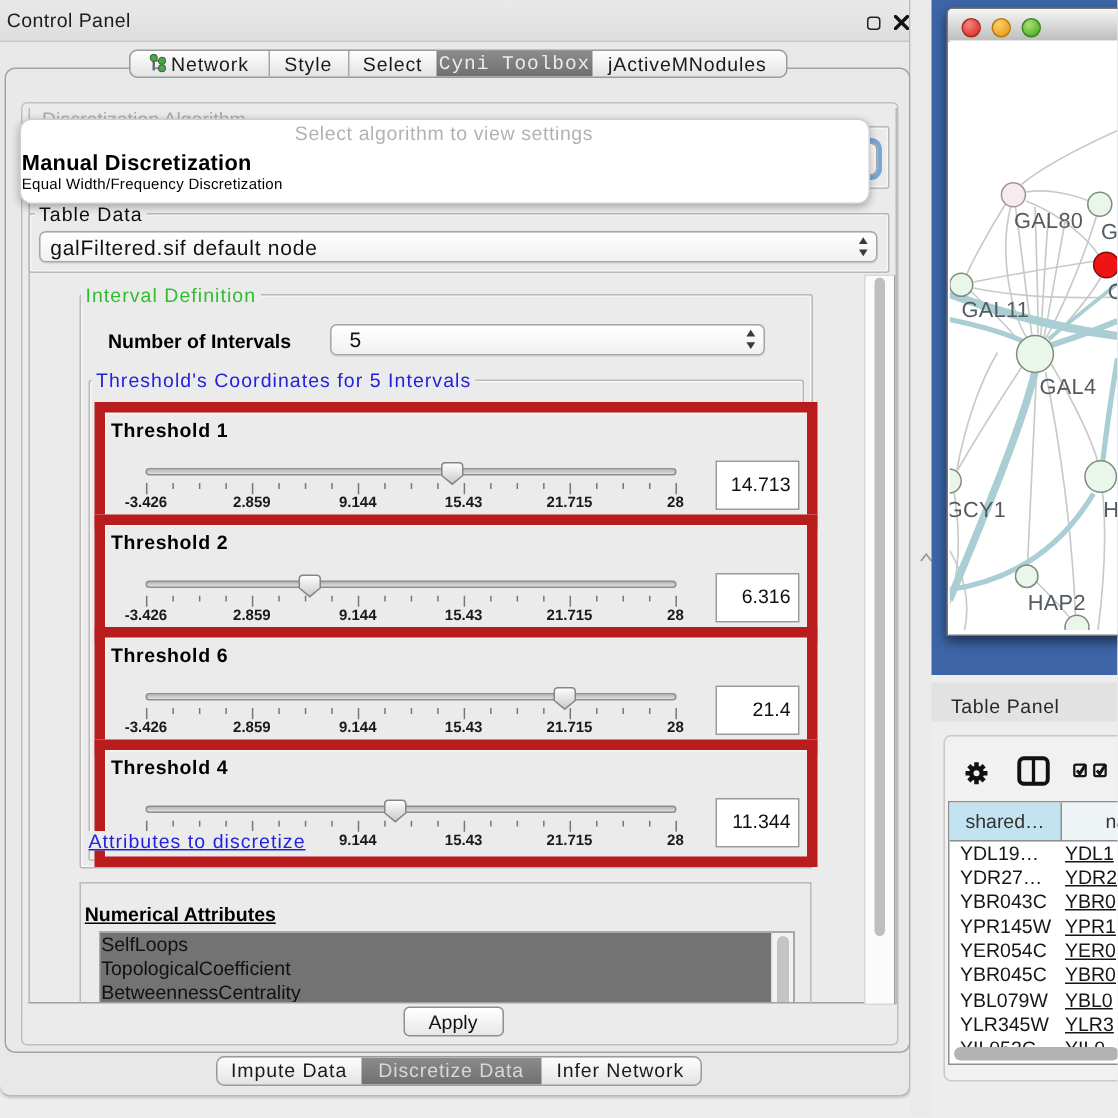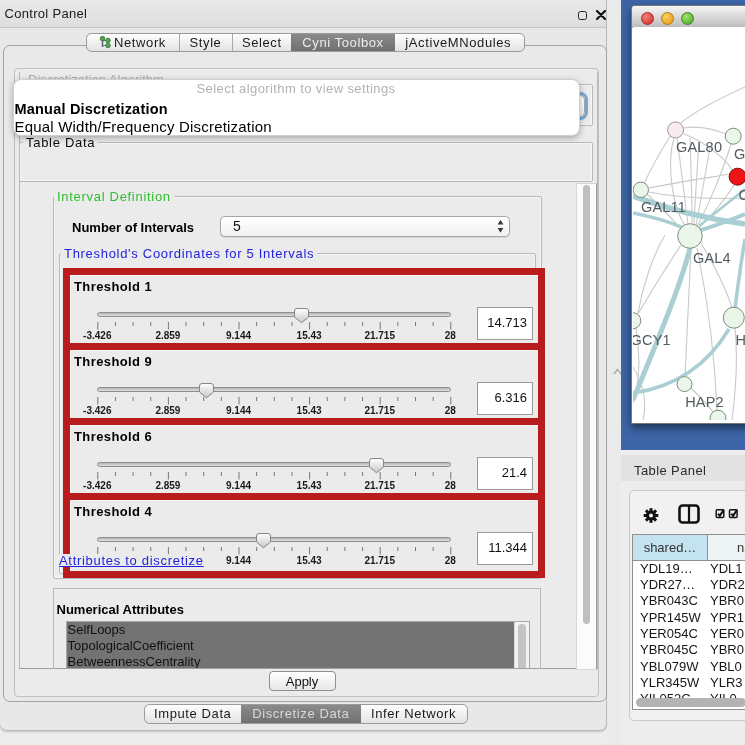--- a/index.html
+++ b/index.html
@@ -87,37 +87,46 @@
         <line x1="3.5" y1="9.5" x2="8.5" y2="9.5" stroke="#778" stroke-width="1.1"></line>
         <circle cx="3.5" cy="2.6" r="2.3" fill="#53a253" stroke="#2c6e2c" stroke-width=".7"></circle>
         <circle cx="9" cy="4.5" r="2.3" fill="#53a253" stroke="#2c6e2c" stroke-width=".7"></circle>
         <circle cx="9" cy="9.5" r="2.3" fill="#53a253" stroke="#2c6e2c" stroke-width=".7"></circle>
       </svg>
       Network</div>
     <div class="sep"></div>
     <div class="it" style="width:52px;">Style</div>
     <div class="sep"></div>
     <div class="it" style="width:58.5px;">Select</div>
-    <div class="it on" style="width:104px;">Cyni Toolbox</div>
+    <div class="it on" style="width:104px;font-family:Liberation Mono, monospace;">Cyni Toolbox</div>
     <div class="it" style="width:126.5px;">jActiveMNodules</div>
   </div>
 
   <div class="abs gbox" style="left:19px;top:84px;width:572px;height:40px;"></div>
   <div class="abs" style="left:26px;top:72px;font-size:13px;color:#ababab;background:#ebebeb;padding:0 2px;">Discretization Algorithm</div>
   <div class="abs combo" style="left:25.5px;top:95px;width:557.5px;height:20px;box-shadow:0 0 0 3px #79a7d6;">
     <span class="arr">
       <svg class="arrgl" viewBox="0 0 11 20">
           <path d="M5.5 3 L8.5 8 L2.5 8 Z" fill="#bbb"></path>
           <path d="M5.5 17 L8.5 12 L2.5 12 Z" fill="#bbb"></path>
         </svg>
     </span>
   </div>
 
   <div class="abs gbox" style="left:19px;top:142px;width:572px;height:38px;"></div>
   <div class="abs gtitle" style="left:23px;top:136px;color:#0d0d0d;">Table Data</div>
+  <div class="abs combo" style="left:25.5px;top:154px;width:557.5px;height:19px;">
+    <span style="margin-left:7px;">galFiltered.sif default node</span>
+    <span class="arr">
+      <svg class="arrgl" viewBox="0 0 11 21">
+          <path d="M5.5 3.5 L8.7 8.5 L2.3 8.5 Z" fill="#3a3a3a"></path>
+          <path d="M5.5 17.5 L8.7 12.5 L2.3 12.5 Z" fill="#3a3a3a"></path>
+        </svg>
+    </span>
+  </div>
 
   <div class="abs gbox" style="left:52.5px;top:196px;width:487.5px;height:381px;"></div>
   <div class="abs gtitle" style="left:54px;top:189.5px;color:#2fbe2f;">Interval Definition</div>
   <div class="abs" style="left:72px;top:219.5px;font-size:13px;font-weight:bold;color:#000;">Number of Intervals</div>
   <div class="abs combo" style="left:220px;top:216px;width:288px;height:18.5px;">
     <span style="margin-left:12px;">5</span>
     <span class="arr">
       <svg class="arrgl" viewBox="0 0 11 20">
           <path d="M5.5 3 L8.7 8 L2.3 8 Z" fill="#3a3a3a"></path>
           <path d="M5.5 17 L8.7 12 L2.3 12 Z" fill="#3a3a3a"></path>
@@ -166,21 +175,21 @@
         <span style="left:27.8px;">-3.426</span>
         <span style="left:98.4px;">2.859</span>
         <span style="left:169.0px;">9.144</span>
         <span style="left:239.6px;">15.43</span>
         <span style="left:310.2px;">21.715</span>
         <span style="left:380.8px;">28</span>
       </div>
     <div class="vbox">14.713</div>
   </div>
   <div class="abs thp" style="top:342.5px;">
-    <div class="thlabel">Threshold 9</div>
+    <div class="thlabel">Threshold 2</div>
     <div class="track"></div>
     <svg class="thumb" style="left:128.7px;" width="17" height="17" viewBox="0 0 17 17">
       <path d="M1.5 4 Q1.5 1.5 4 1.5 H13 Q15.5 1.5 15.5 4 V10 L8.5 15.8 L1.5 10 Z" fill="url(#thg2)" stroke="#858585" stroke-width="1"></path>
       <defs>
           <linearGradient id="thg2" x1="0" y1="0" x2="0" y2="1">
         <stop offset="0" stop-color="#ffffff"></stop>
             <stop offset="1" stop-color="#c8c8c8"></stop>
           </linearGradient>
         </defs>
     </svg>
@@ -303,21 +312,21 @@
         <span style="left:169.0px;">9.144</span>
         <span style="left:239.6px;">15.43</span>
         <span style="left:310.2px;">21.715</span>
         <span style="left:380.8px;">28</span>
       </div>
     <div class="vbox">11.344</div>
   </div>
 
   <div class="abs" style="left:52.5px;top:587.5px;width:486px;height:80px;border:1px solid #b9b9b9;border-bottom:none;"></div>
   <div class="abs gtitle" style="left:56px;top:554px;color:#2222dd;text-decoration:underline;">Attributes to discretize</div>
-  <div class="abs" style="left:56.5px;top:601.5px;font-size:13px;font-weight:bold;color:#000;">Numerical Attributes</div>
+  <div class="abs" style="left:56.5px;top:601.5px;font-size:13px;font-weight:bold;color:#000;text-decoration:underline;">Numerical Attributes</div>
   <div class="abs" id="attrlist">
     <div style="padding:0 0 0 1px;line-height:16px;">SelfLoops<br>TopologicalCoefficient<br>BetweennessCentrality</div>
     <div style="position:absolute;right:0;top:0;width:14px;height:100%;background:#f2f2f2;border-left:1px solid #dcdcdc;">
       <div style="position:absolute;left:3px;top:2px;width:8px;height:44px;background:#c4c4c4;border-radius:4px 4px 0 0;"></div>
     </div>
   </div>
 
   <div class="abs" id="applybtn">Apply</div>
 
   <div class="abs seg" style="left:143.5px;top:704px;width:322px;height:17.5px;">
@@ -430,33 +439,33 @@
       <rect x="1.2" y="1.8" width="7.6" height="7.6" stroke-width="1.5" rx="1"></rect>
       <rect x="14.5" y="1.8" width="7.6" height="7.6" stroke-width="1.5" rx="1"></rect>
       <path d="M3 5.6 L4.8 7.9 L8.8 1.6" stroke-width="2"></path>
       <path d="M16.3 5.6 L18.1 7.9 L22.1 1.6" stroke-width="2"></path>
     </g>
   </svg>
 
   <div class="abs" style="left:632px;top:534px;width:113px;height:174px;border-left:1px solid #8f8f8f;border-top:1px solid #8f8f8f;border-bottom:1px solid #8f8f8f;background:#fff;overflow:hidden;font-size:13px;color:#161616;">
     <div style="position:absolute;left:0;top:0;width:74px;height:25px;background:#c3e3f1;border-right:1px solid #8f8f8f;border-bottom:1px solid #8f8f8f;text-align:center;line-height:25px;color:#333;">shared…</div>
     <div style="position:absolute;left:75px;top:0;width:120px;height:25px;background:#eef3f6;border-bottom:1px solid #8f8f8f;line-height:25px;color:#333;padding-left:29px;">na</div>
-    <div style="position:absolute;left:0;top:25.5px;width:102px;">
+    <div style="position:absolute;left:0;top:25.5px;width:102px;text-decoration:underline;">
       <div class="tr"><span>YDL19…</span><i>YDL1</i></div>
       <div class="tr"><span>YDR27…</span><i>YDR2</i></div>
       <div class="tr"><span>YBR043C</span><i>YBR0</i></div>
       <div class="tr"><span>YPR145W</span><i>YPR1</i></div>
       <div class="tr"><span>YER054C</span><i>YER0</i></div>
       <div class="tr"><span>YBR045C</span><i>YBR0</i></div>
       <div class="tr"><span>YBL079W</span><i>YBL0</i></div>
       <div class="tr"><span>YLR345W</span><i>YLR3</i></div>
       <div class="tr"><span>YIL052C</span><i>YIL0</i></div>
     </div>
     <div style="position:absolute;left:3px;top:162.5px;width:110px;height:9px;background:#b3b3b3;border-radius:5px;"></div>
   </div>
 
   <div class="abs" id="popup">
     <div style="position:absolute;left:0;top:1px;width:100%;text-align:center;font-size:13px;letter-spacing:.4px;color:#b2b2b2;">Select algorithm to view settings</div>
     <div style="position:absolute;left:1px;top:21px;font-size:14.5px;font-weight:bold;letter-spacing:.2px;color:#000;">Manual Discretization</div>
-    <div style="position:absolute;left:1px;top:37.5px;font-size:15px;letter-spacing:.2px;color:#000;">Equal Width/Frequency Discretization</div>
+    <div style="position:absolute;left:1px;top:37.5px;font-size:10px;letter-spacing:.2px;color:#000;">Equal Width/Frequency Discretization</div>
   </div>
 
 </div>
 
 </body></html>

